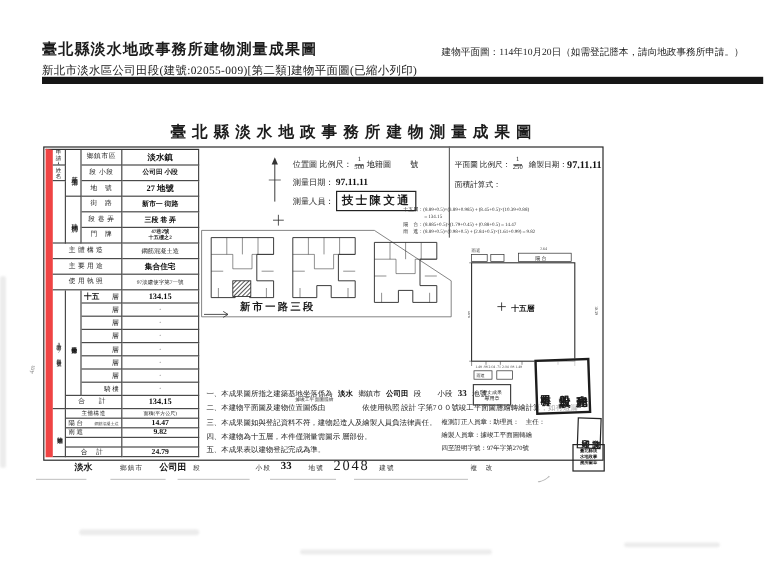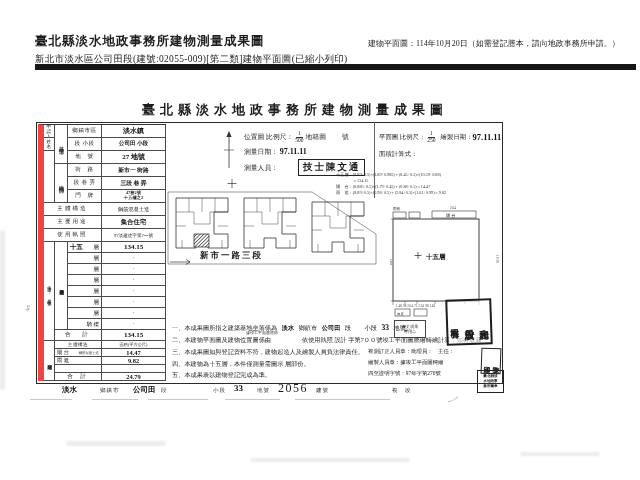--- a/index.html
+++ b/index.html
@@ -139,21 +139,21 @@
     <span class="num">1</span>
     <span>500</span>
     </span>
   <span>地籍圖</span>
   <span style="margin-left:16px">號</span>
 </div>
 <div class="abs" style="left:244px;top:147px;font-size:6.8px">
   <span>測量日期：</span>
   <span class="hand" style="font-size:8px">97.11.11</span>
 </div>
-<div class="abs" style="left:244px;top:159px;font-size:6.8px;display:flex;align-items:center;gap:20px">
+<div class="abs" style="left:244px;top:159px;font-size:6.8px;display:flex;align-items:center;gap:2px">
   <span>測量人員：</span>
   <span style="border:1.5px solid #222;padding:1px 4px;font-size:9.5px;font-weight:700;letter-spacing:2px">技士陳文通</span>
 </div>
 
 <div class="abs" style="left:374px;top:122px;height:76px;border-left:.7px solid #666"></div>
 
 <div class="abs" style="left:379px;top:131px;font-size:6.4px;display:flex;align-items:center;white-space:nowrap">
   <span>平面圖 比例尺：</span>
   <span class="frac">
     <span class="num">1</span>
@@ -252,21 +252,21 @@
   <div>務所圖章</div>
 </div>
 
 <span class="abs hand" style="left:62px;top:385px;font-size:7.5px">淡水</span>
 <span class="flabel" style="left:100px;top:387px">鄉鎮市</span>
 <span class="abs hand" style="left:133px;top:385px;font-size:7.5px">公司田</span>
 <span class="flabel" style="left:161px;top:387px">段</span>
 <span class="flabel" style="left:213px;top:387px">小段</span>
 <span class="abs hand" style="left:234px;top:383px;font-size:9px">33</span>
 <span class="flabel" style="left:257px;top:387px">地號</span>
-<span class="abs" style="left:278px;top:381px;font-size:12px;letter-spacing:1.5px">2056</span>
+<span class="abs" style="left:278px;top:381px;font-size:12px;letter-spacing:1.5px">2048</span>
 <span class="flabel" style="left:316px;top:387px">建號</span>
 <span class="flabel" style="left:392px;top:387px;letter-spacing:3px">複 改</span>
 <div class="fuline" style="left:30px;top:399px;width:42px"></div>
 <div class="fuline" style="left:92px;top:399px;width:46px"></div>
 <div class="fuline" style="left:148px;top:399px;width:60px"></div>
 <div class="fuline" style="left:225px;top:399px;width:55px"></div>
 <div class="fuline" style="left:295px;top:399px;width:95px"></div>
 
 <span class="abs" style="left:24px;top:305px;font-size:5.5px;color:#888;transform:rotate(-80deg)">4m</span>
 <span class="abs" style="left:448px;top:392px;font-size:11px;color:#b5b5b5;transform:rotate(25deg)">ノ</span>

